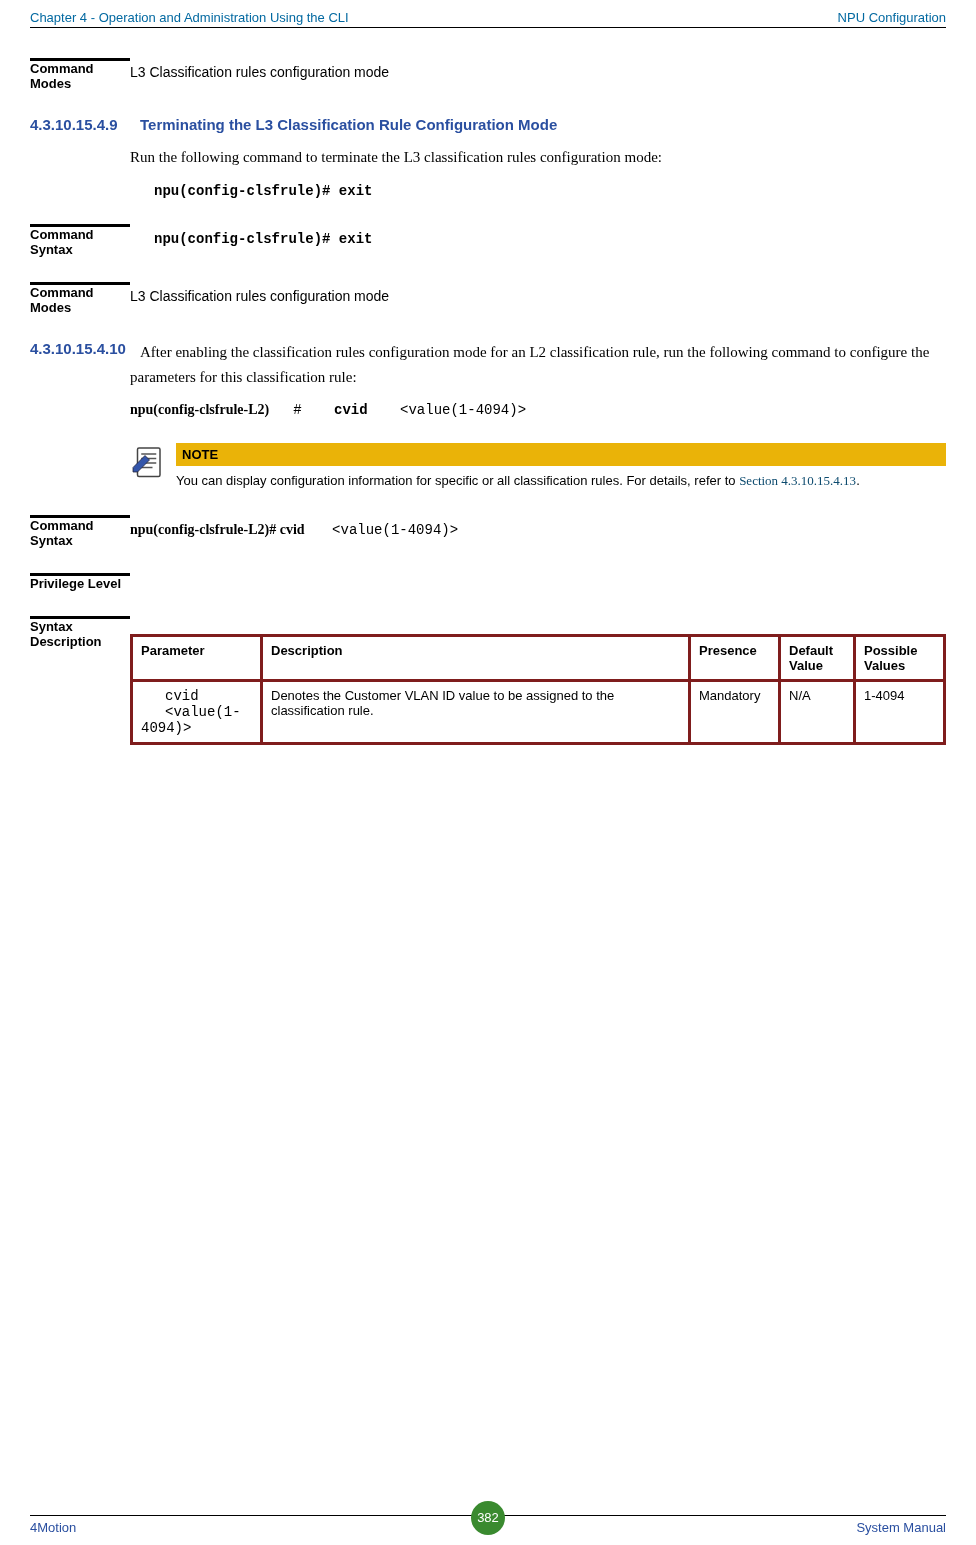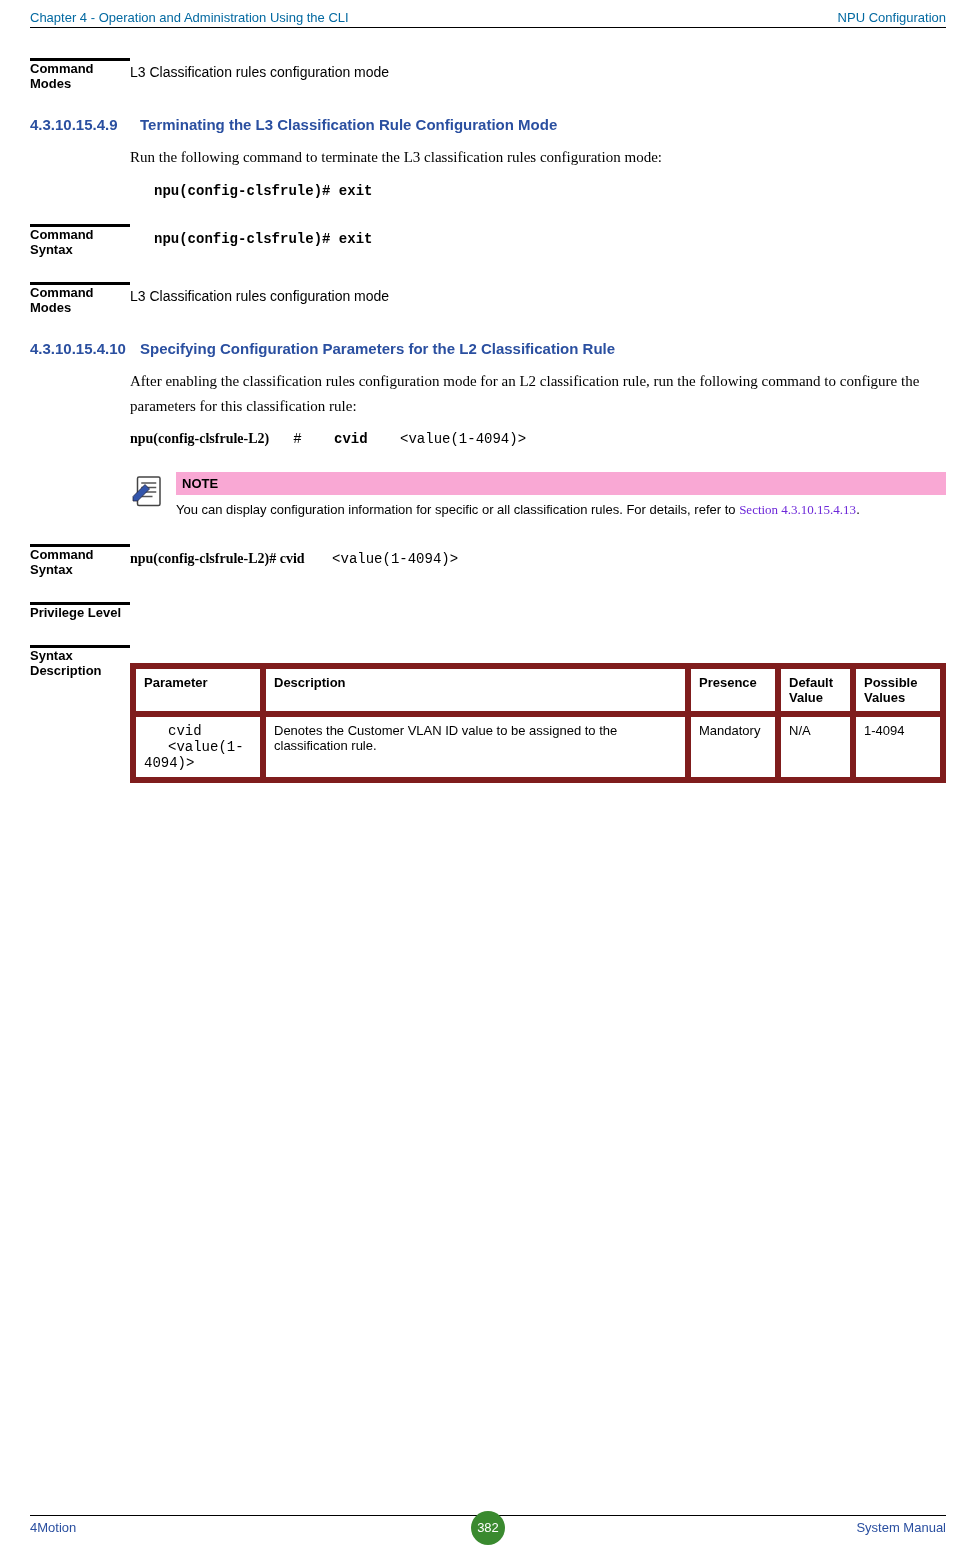--- a/index.html
+++ b/index.html
@@ -87,53 +87,53 @@
     gap: 10px;
   }
   .note-icon {
     width: 36px; height: 36px;
     flex-shrink: 0;
     margin-top: 2px;
   }
   .note-icon svg { width: 100%; height: 100%; }
   .note-body { flex: 1; }
   .note-title {
-    background: #f9a8d4;
+    background: #eab308;
     font-weight: bold;
     font-family: Arial, sans-serif;
     padding: 4px 6px;
     font-size: 13px;
   }
   .note-text {
     font-size: 13px;
     padding: 6px 0 0 0;
     line-height: 1.4;
   }
-  .link { color: #6d28d9; font-family: "Bookman Old Style", Georgia, serif; }
+  .link { color: #0c4a6e; font-family: "Bookman Old Style", Georgia, serif; }
   table.syntax {
     border-collapse: collapse;
     width: 100%;
     font-size: 13px;
   }
   table.syntax th, table.syntax td {
-    border: 6px solid #7f1d1d;
+    border: 3px solid #7f1d1d;
     text-align: left;
     vertical-align: top;
     padding: 6px 8px;
   }
   table.syntax th { font-weight: bold; }
   .footer {
     position: absolute;
     bottom: 10px;
     left: 30px;
     right: 30px;
     border-top: 1px solid #000;
     padding-top: 4px;
     display: flex;
-    align-items: center;
+    align-items: flex-end;
     justify-content: space-between;
     font-size: 13px;
   }
   .footer .left, .footer .right { color: #2a4fa0; }
   .footer .center {
     position: absolute;
     left: 50%;
     transform: translateX(-50%);
   }
   .page-badge {
@@ -179,21 +179,20 @@
     </div>
   </div>
 
   <div class="block">
     <div class="block-label rule">Command Modes</div>
     <div class="block-content rule">L3 Classification rules configuration mode</div>
   </div>
 
   <div class="section-heading">
     <span class="section-num" style="width:110px">4.3.10.15.4.10</span>
-    <div class="section-title" style="margin-left:110px">Specifying Configuration Parameters for the L2 Classification Rule</div>
   </div>
   <div class="body-text">After enabling the classification rules configuration mode for an L2 classification rule, run the following command to configure the parameters for this classification rule:</div>
   <div class="cmd-line">
     <span class="bold-serif">npu(config-clsfrule-L2)</span><span class="mono mono-light"># </span><span class="mono">cvid </span><span class="mono mono-light">&lt;value(1-4094)&gt;</span>
   </div>
 
   <div class="note-wrap">
     <div class="note-icon">
       <svg viewBox="0 0 48 48">
         <rect x="10" y="4" width="30" height="38" rx="2" fill="#fff" stroke="#444" stroke-width="2"></rect>

